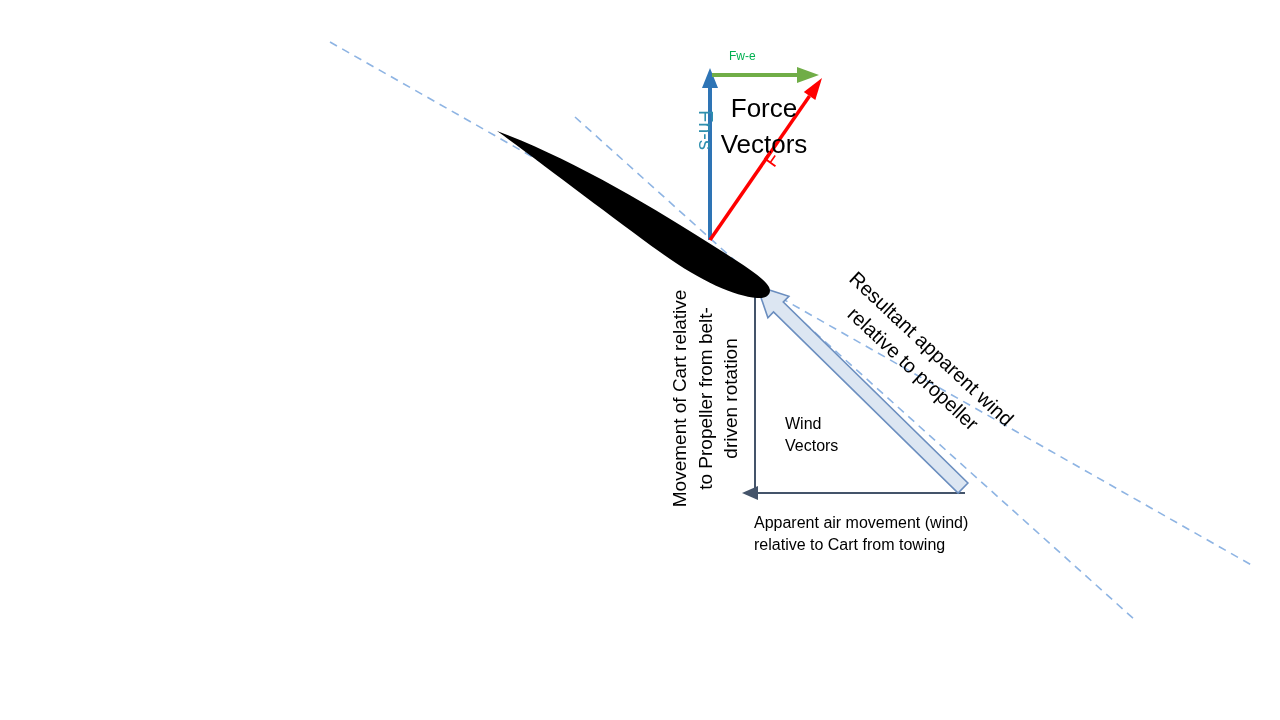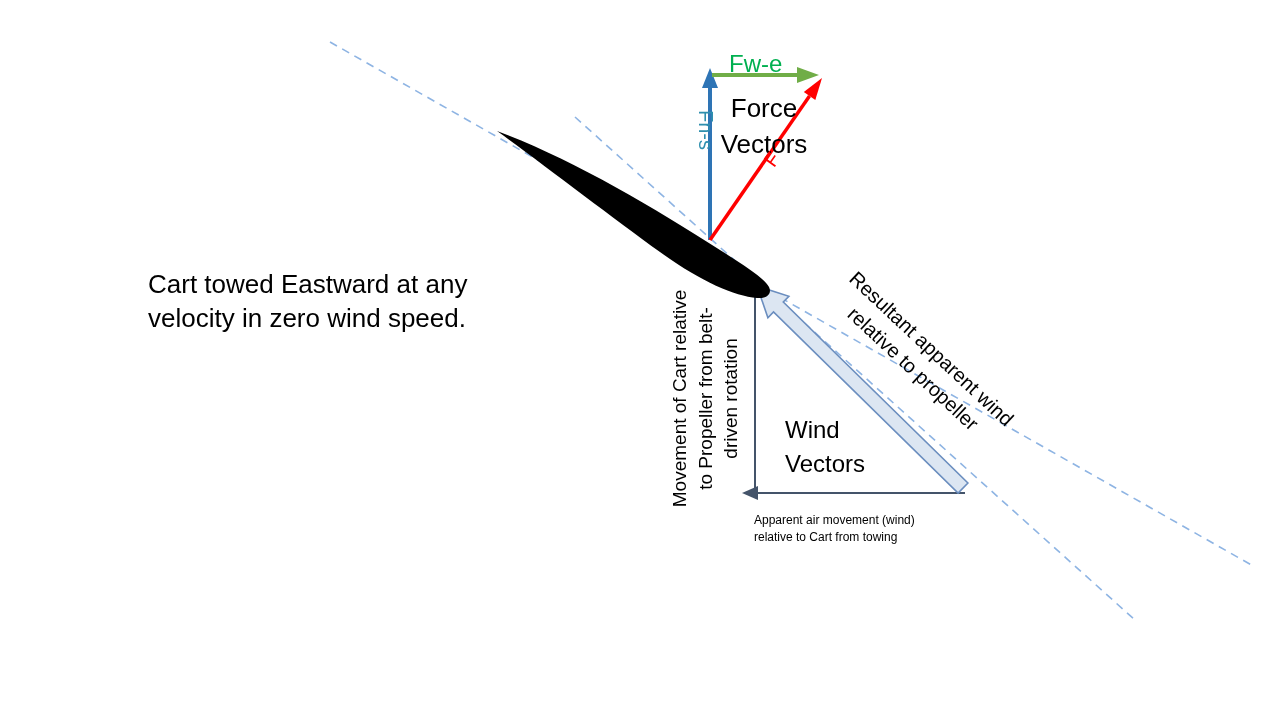--- a/index.html
+++ b/index.html
@@ -37,39 +37,39 @@
   }
   #force-group-label {
     left: 716px; top: 90px;
     width: 96px;
     text-align: center;
     font-size: 26px;
     line-height: 1.4;
   }
   #fwe-label {
     left: 729px; top: 48px;
-    font-size: 24px;
+    font-size: 12px;
     color: #00B050;
   }
   #fns-label {
     left: 719px; top: 110px;
     font-size: 20px;
     color: #2F8FAE;
     transform: rotate(90deg);
     transform-origin: 0 0;
   }
   #f-label {
     left: 766px; top: 146px;
     font-size: 20px;
     color: #FF0000;
     transform: rotate(-55deg);
   }
   #wind-group-label {
     left: 785px; top: 413px;
-    font-size: 24px;
+    font-size: 16px;
     line-height: 1.4;
   }
   #resultant-label {
     left: 788px; top: 332px;
     width: 268px;
     text-align: center;
     font-size: 20px;
     line-height: 1.35;
     transform: rotate(43deg);
   }
@@ -77,21 +77,21 @@
     left: 570px; top: 360px;
     width: 270px;
     text-align: center;
     font-size: 19px;
     line-height: 1.35;
     transform: rotate(-90deg);
   }
   #apparent-label {
     left: 754px; top: 512px;
     width: 330px;
-    font-size: 12px;
+    font-size: 16px;
     line-height: 1.4;
   }
 </style>
 </head>
 <body>
 
 <div id="stage">
 
   <svg id="diagram-svg" width="1280" height="720" viewBox="0 0 1280 720">
 
@@ -114,22 +114,20 @@
     <line x1="710" y1="240" x2="710" y2="86" stroke="#2E74B5" stroke-width="4"></line>
     <polygon points="710,68 702,88 718,88" fill="#2E74B5"></polygon>
 
     <line x1="712" y1="75" x2="799" y2="75" stroke="#70AD47" stroke-width="4"></line>
     <polygon points="819,75 797,67 797,83" fill="#70AD47"></polygon>
 
     <line x1="710" y1="240" x2="809.5" y2="96.1" stroke="#FF0000" stroke-width="3.5"></line>
     <polygon points="822,78 815.3,100.1 803.8,92.1" fill="#FF0000"></polygon>
   </svg>
 
-  <div class="label" id="caption">Cart towed Eastward at any
-velocity in zero wind speed.</div>
 
   <div class="label" id="force-group-label">Force
 Vectors</div>
 
   <div class="label" id="fwe-label">Fw-e</div>
 
   <div class="label" id="fns-label">Fn-s</div>
 
   <div class="label" id="f-label">F</div>
 

